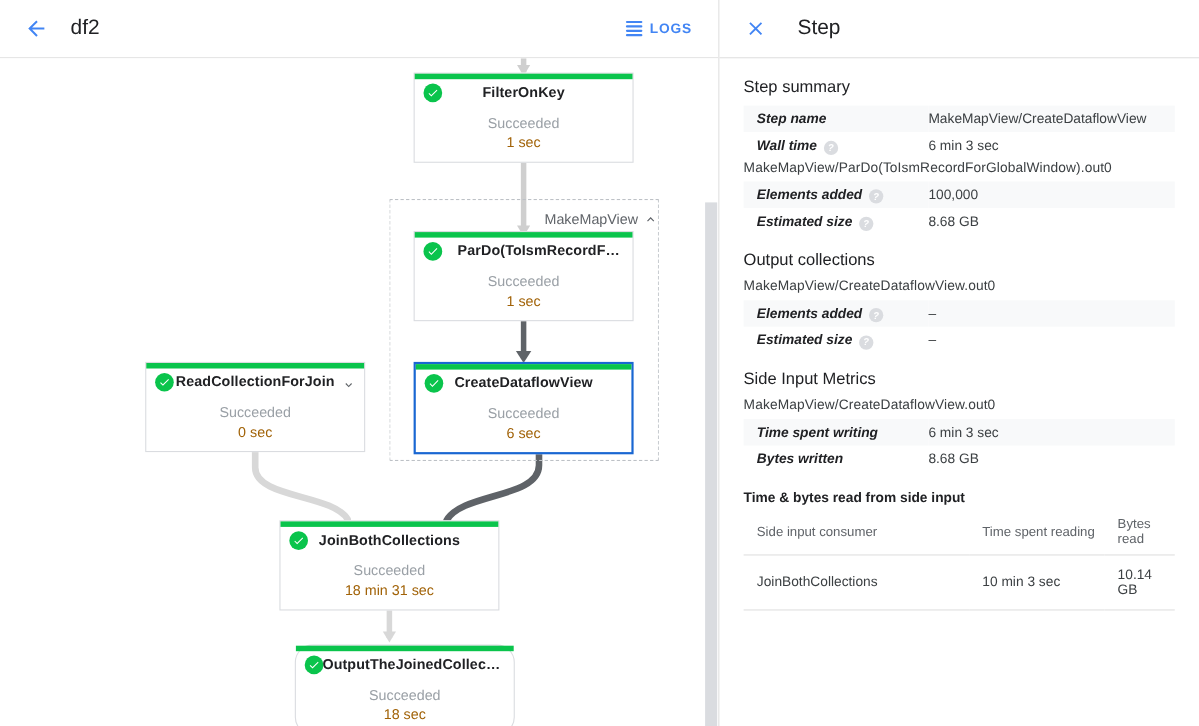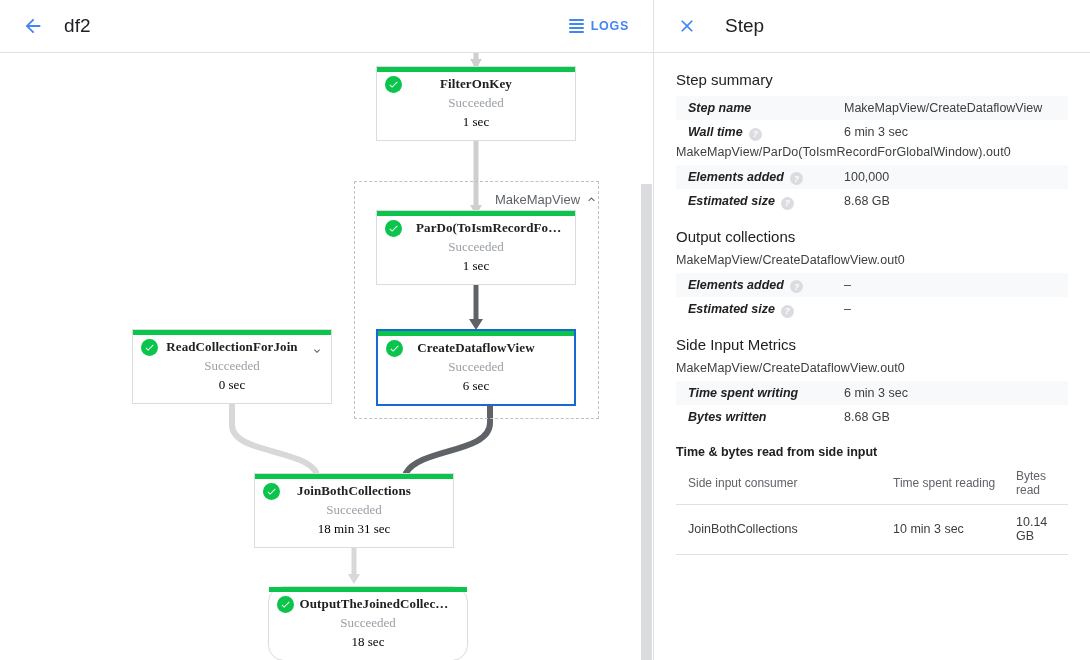--- a/index.html
+++ b/index.html
@@ -40,24 +40,24 @@
     position:absolute; left:0; top:53px; width:653px; height:607px; background:#fff;
     overflow:hidden;
   }
   .graph-svg { position:absolute; left:0; top:0; }
 
   .node {
     position:absolute; background:#fff; border:1px solid #dadce0;
     box-shadow: 0 0 0 0 rgba(0,0,0,0);
   }
   .node.green-bar > .bar { position:absolute; left:0; right:0; top:0; height:5px; background:#0ac44c; }
-  .node-body { position:relative; padding:9px 10px 10px 10px; text-align:center;font-family:Liberation Serif, serif; }
+  .node-body { position:relative; padding:9px 10px 10px 10px; text-align:center; }
   .node-title { font-size:13px; font-weight:700; color:#202124; letter-spacing:.1px; white-space:nowrap; overflow:hidden; text-overflow:ellipsis; }
-  .node-status { font-size:13px; color:#9aa0a6; margin-top:3px; }
-  .node-time { font-size:13px; color:#000000; margin-top:3px; }
+  .node-status { font-size:13px; color:#9aa0a6; margin-top:13px; }
+  .node-time { font-size:13px; color:#a16207; margin-top:3px; }
   .check {
     position:absolute; left:8px; top:9px; width:17px; height:17px; border-radius:50%;
     background:#0ac44c; display:flex; align-items:center; justify-content:center;
   }
   .check svg { display:block; }
   .node.selected { border:2px solid #1a56db; border-color:#1967d2; }
   .node.selected .bar { left:0; right:0; top:0; }
   .caret {
     position:absolute; right:8px; top:13px; width:12px; height:12px; color:#5f6368; cursor:pointer;
   }

